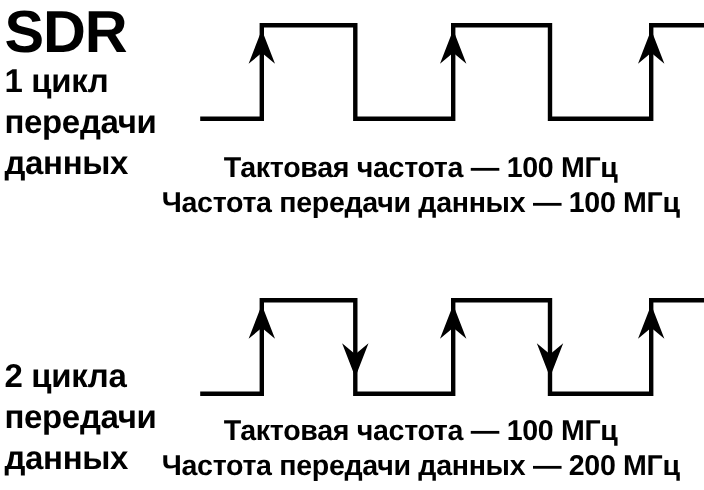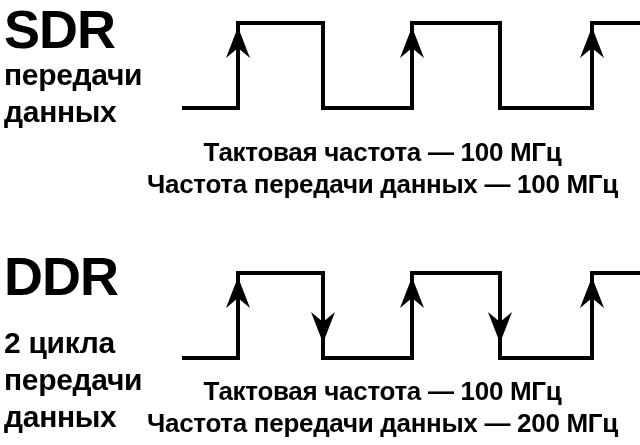--- a/index.html
+++ b/index.html
@@ -72,30 +72,30 @@
       <polygon points="238,277 250,308 238,298 226,308" fill="#000000"></polygon>
       <polygon points="323,343 335,312 323,322 311,312" fill="#000000"></polygon>
       <polygon points="412,277 424,308 412,298 400,308" fill="#000000"></polygon>
       <polygon points="500,343 512,312 500,322 488,312" fill="#000000"></polygon>
       <polygon points="592,277 604,308 592,298 580,308" fill="#000000"></polygon>
     </svg>
 
   <div class="section-title title-sdr">SDR</div>
 
   <div class="section-subtitle subtitle-sdr">
+    <div>1 цикл</div>
     <div>передачи</div>
     <div>данных</div>
   </div>
 
   <div class="caption caption-sdr">
     <div>Тактовая частота — 100 МГц</div>
     <div>Частота передачи данных — 100 МГц</div>
   </div>
 
-  <div class="section-title title-ddr">DDR</div>
 
   <div class="section-subtitle subtitle-ddr">
     <div>2 цикла</div>
     <div>передачи</div>
     <div>данных</div>
   </div>
 
   <div class="caption caption-ddr">
     <div>Тактовая частота — 100 МГц</div>
     <div>Частота передачи данных — 200 МГц</div>

